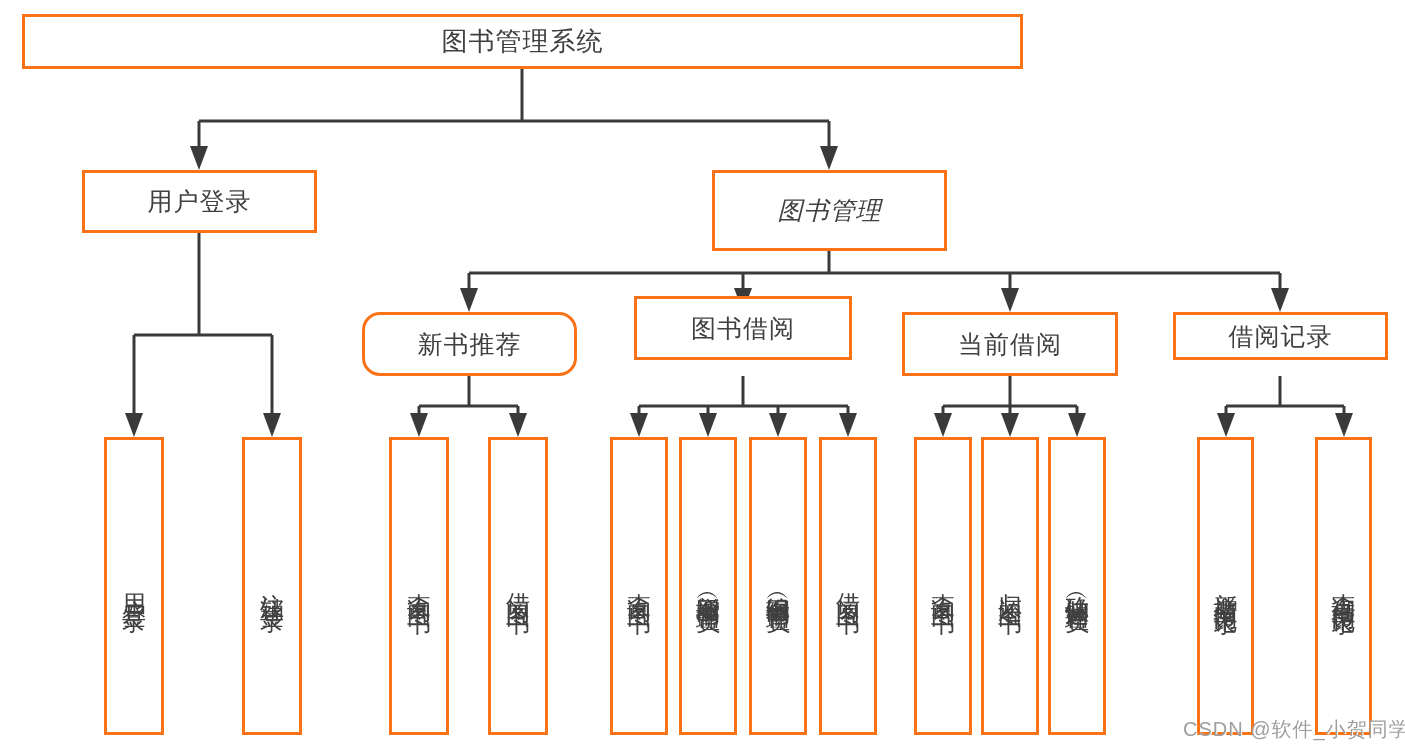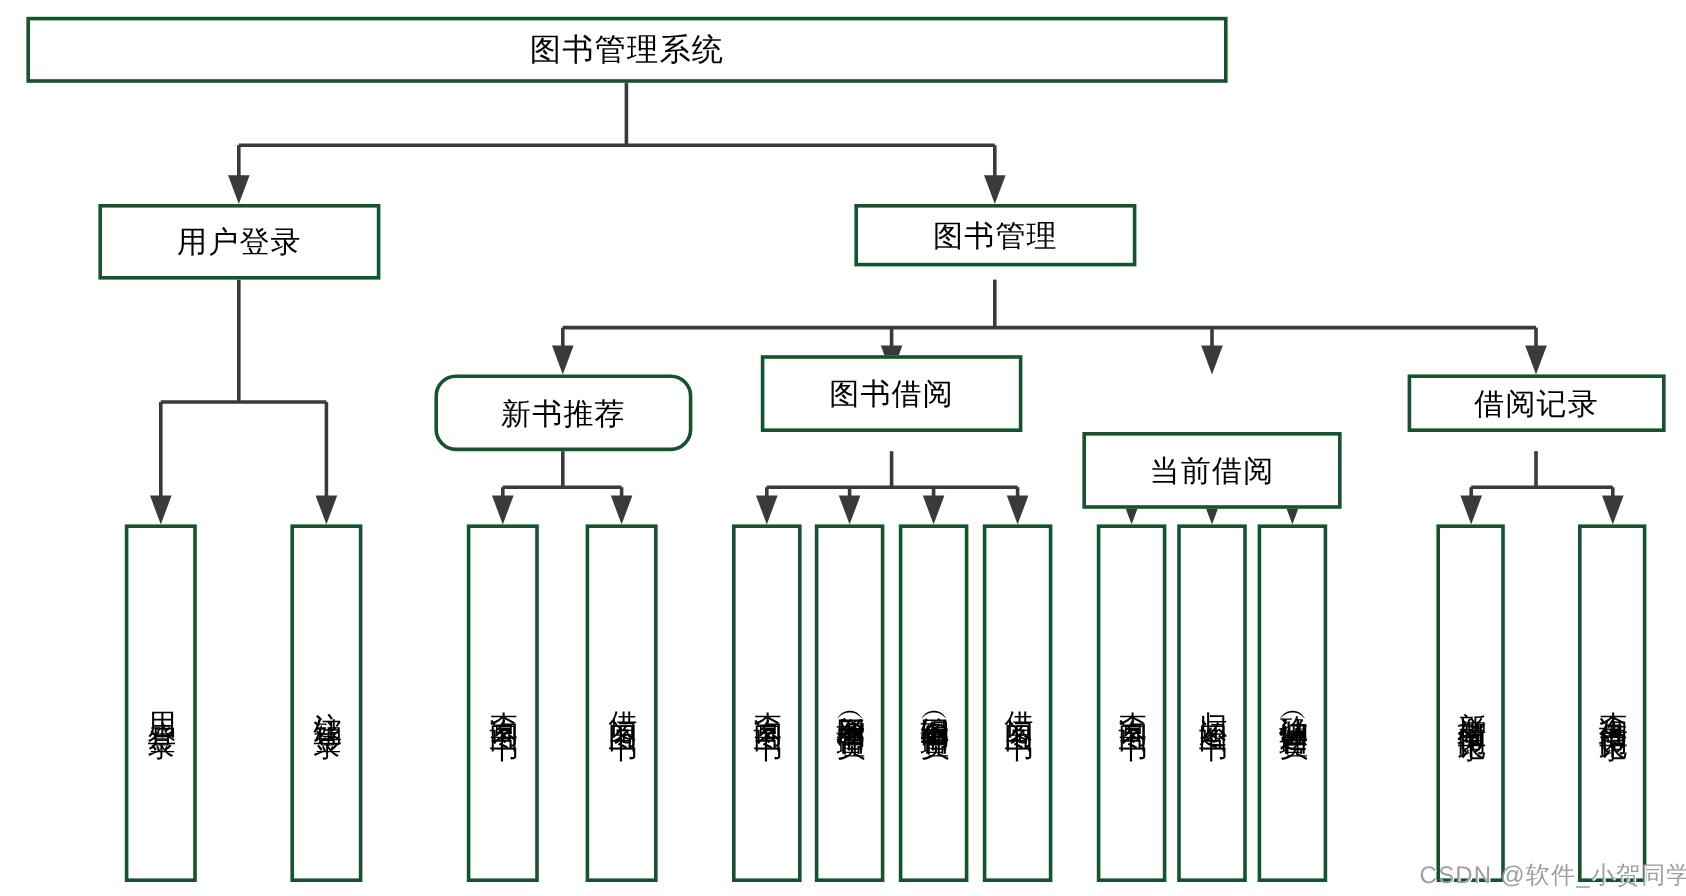--- a/index.html
+++ b/index.html
@@ -8,25 +8,25 @@
     width:1405px;height:747px;
     background:#ffffff;
     font-family:"Liberation Sans","DejaVu Sans",sans-serif;
     overflow:hidden;
   }
   #connectors{position:absolute;left:0;top:0;width:1405px;height:747px;}
   .node{
     position:absolute;
     box-sizing:border-box;
     background:#ffffff;
-    border:3px solid #14532d;
+    border:3px solid #f97316;
     display:flex;
     align-items:center;
     justify-content:center;
-    color:#000000;
+    color:#404040;
     font-size:25px;
     letter-spacing:1px;
     white-space:nowrap;
   }
   .leaf{
     writing-mode:vertical-rl;
     text-orientation:mixed;
     letter-spacing:6px;
     font-size:24px;
     line-height:1;
@@ -107,25 +107,25 @@
       <path d="M1226 406 V416" fill="none"></path>
         <polygon points="1217,413 1235,413 1226,437" stroke="none"></polygon>
       <path d="M1344 406 V416" fill="none"></path>
         <polygon points="1335,413 1353,413 1344,437" stroke="none"></polygon>
     </g>
   </svg>
 
   <div class="node root" style="left:22px;top:14px;width:1001px;height:55px;">图书管理系统</div>
 
   <div class="node" style="left:82px;top:170px;width:235px;height:63px;">用户登录</div>
-  <div class="node" style="left:712px;top:170px;width:235px;height:52px;">图书管理</div>
+  <div class="node" style="left:712px;top:170px;width:235px;height:81px;font-style:italic;">图书管理</div>
 
   <div class="node" style="left:362px;top:312px;width:215px;height:64px;border-radius:18px;">新书推荐</div>
   <div class="node" style="left:634px;top:296px;width:218px;height:64px;">图书借阅</div>
-  <div class="node" style="left:902px;top:312px;width:216px;height:64px;margin-top:48px;">当前借阅</div>
+  <div class="node" style="left:902px;top:312px;width:216px;height:64px;">当前借阅</div>
   <div class="node" style="left:1173px;top:312px;width:215px;height:48px;">借阅记录</div>
 
   <div class="node leaf" style="left:104px;top:437px;width:60px;height:298px;">用户登录</div>
   <div class="node leaf" style="left:242px;top:437px;width:60px;height:298px;">注销登录</div>
 
   <div class="node leaf" style="left:389px;top:437px;width:60px;height:298px;">查询图书</div>
   <div class="node leaf" style="left:488px;top:437px;width:60px;height:298px;">借阅图书</div>
 
   <div class="node leaf" style="left:610px;top:437px;width:58px;height:298px;">查询图书</div>
   <div class="node leaf" style="left:679px;top:437px;width:58px;height:298px;letter-spacing:2px;">新增图书（管理员）</div>

